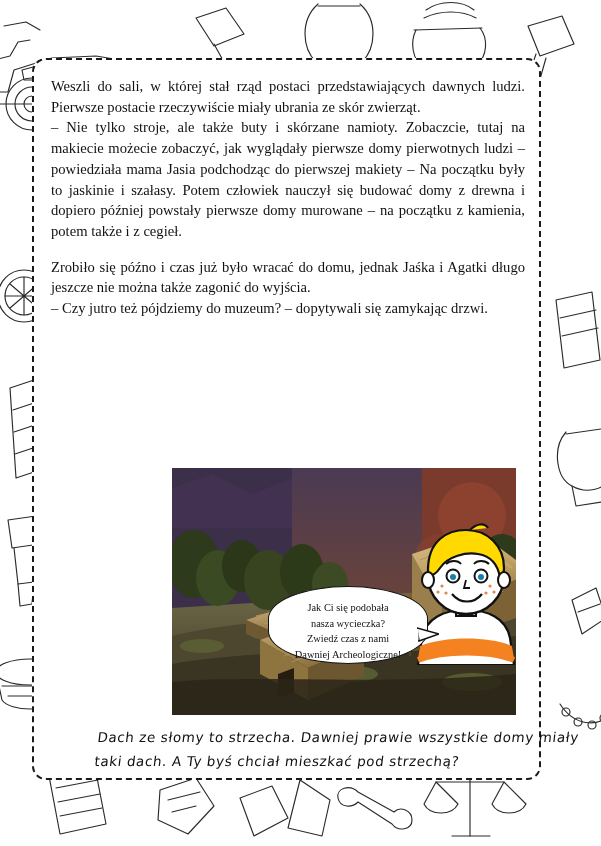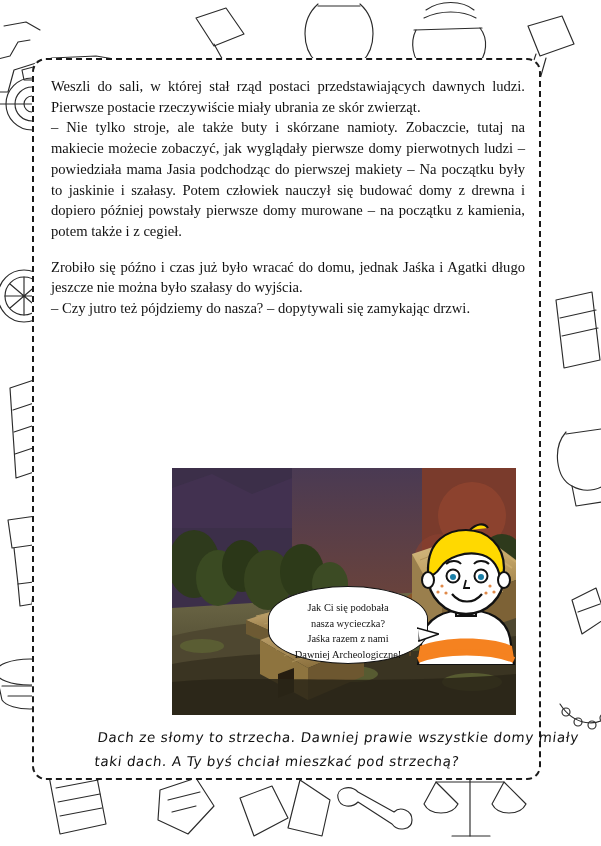--- a/index.html
+++ b/index.html
@@ -251,22 +251,22 @@
       </g>
     </g>
   </svg>
 </div>
 
 <div id="worksheet-card">
 
   <div id="story-text">
     <p>Weszli do sali, w której stał rząd postaci przedstawiających dawnych ludzi. Pierwsze postacie rzeczywiście miały ubrania ze skór zwierząt.</p>
     <p>–    Nie tylko stroje, ale także buty i skórzane namioty. Zobaczcie, tutaj na makiecie możecie zobaczyć, jak wyglądały pierwsze domy pierwotnych ludzi – powiedziała mama Jasia podchodząc do pierwszej makiety – Na początku były to jaskinie i szałasy. Potem człowiek nauczył się budować domy z drewna i dopiero później powstały pierwsze domy murowane – na początku z kamienia, potem także i z cegieł.</p>
-    <p class="gap-before">Zrobiło się późno i czas już było wracać do domu, jednak Jaśka i Agatki długo jeszcze nie można było szałasy do wyjścia.</p>
-    <p>–     Czy jutro też pójdziemy do nasza? – dopytywali się zamykając drzwi.</p>
+    <p class="gap-before">Zrobiło się późno i czas już było wracać do domu, jednak Jaśka i Agatki długo jeszcze nie można także zagonić do wyjścia.</p>
+    <p>–     Czy jutro też pójdziemy do muzeum? – dopytywali się zamykając drzwi.</p>
   </div>
 
   <div id="photo-figure">
     <svg id="photo-canvas" viewBox="0 0 344 247" xmlns="http://www.w3.org/2000/svg" preserveAspectRatio="none">
       <defs>
         <linearGradient id="skyGrad" x1="0" y1="0" x2="0" y2="1">
           <stop offset="0%" stop-color="#4a3a53"></stop>
           <stop offset="60%" stop-color="#6e4438"></stop>
           <stop offset="100%" stop-color="#8a5134"></stop>
         </linearGradient>
@@ -424,16 +424,16 @@
 
 <div id="speech-bubble">
   <div class="bubble-body"></div>
   <svg class="bubble-tail" viewBox="0 0 22 16" xmlns="http://www.w3.org/2000/svg">
     <path d="M0 2 L22 8 L2 15 Z" fill="#ffffff" stroke="#111111" stroke-width="1.6"></path>
     <path d="M0 3 L0 14" stroke="#ffffff" stroke-width="3"></path>
   </svg>
   <div class="bubble-text">
     <div>Jak Ci się podobała</div>
     <div>nasza wycieczka?</div>
-    <div>Jaśka razem z nami</div>
+    <div>Zwiedź czas z nami</div>
     <div>Dawniej Archeologiczne!</div>
   </div>
 </div>
 
 </body></html>

